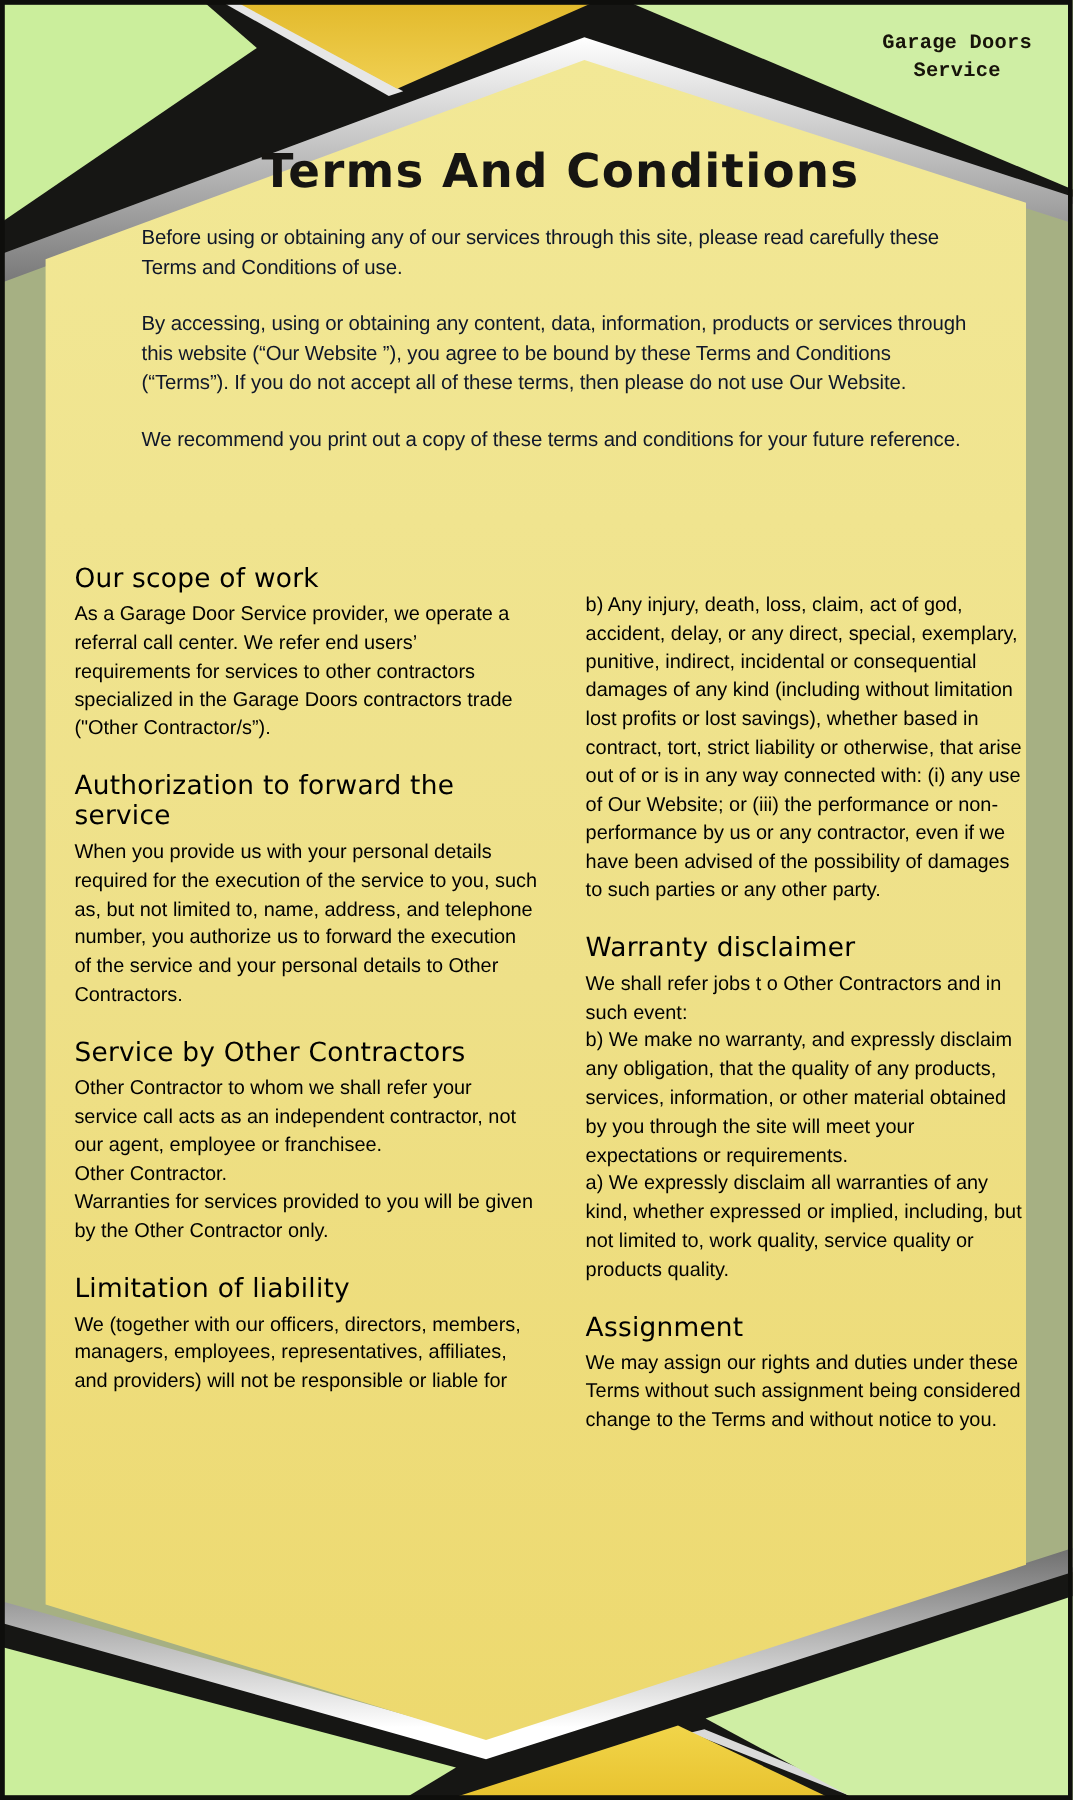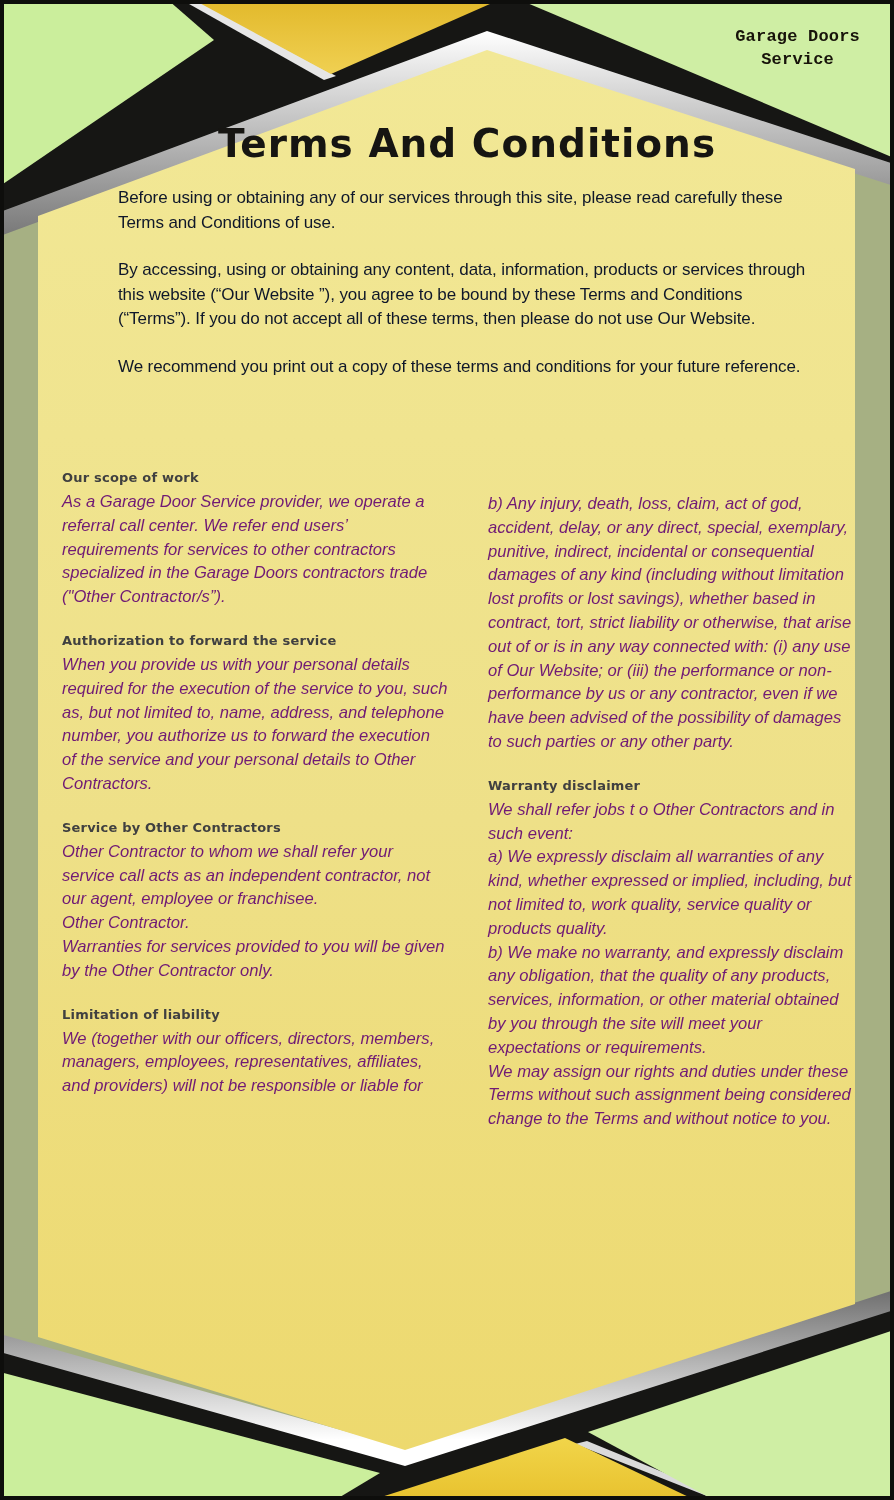--- a/index.html
+++ b/index.html
@@ -25,25 +25,25 @@
   .intro p{
     margin:0 0 23px;font-size:17px;line-height:24.6px;color:#0f172a;letter-spacing:-.1px;
   }
   .cols{
     position:absolute;top:470px;left:62px;width:794px;z-index:3;
     display:grid;grid-template-columns:386px 1fr;column-gap:40px;
   }
   .col-right{padding-top:22px;}
   .col h2{
     font-family:"DejaVu Sans","Liberation Sans",sans-serif;
-    font-size:13px;font-weight:700;color:#404040;
+    font-size:22px;font-weight:400;color:#000000;
     margin:24px 0 5px;letter-spacing:.2px;
   }
   .col h2.first{margin-top:0;}
-  .col p{margin:0;font-size:16.6px;line-height:23.8px;color:#701a75;font-style:italic;}
+  .col p{margin:0;font-size:16.6px;line-height:23.8px;color:#000000;}
   .col p.gap{margin-top:23px;}
   .col p.sm{margin-top:9px;}
 </style>
 </head>
 <body>
 
 <div class="page">
 
   <svg class="bg" viewBox="0 0 894 1500" preserveAspectRatio="none" aria-hidden="true">
     <defs>
@@ -138,25 +138,26 @@
     </div>
 
     <div class="col col-right">
       <section>
         <p>b) Any injury, death, loss, claim, act of god, accident, delay, or any direct, special, exemplary, punitive, indirect, incidental or consequential damages of any kind (including without limitation lost profits or lost savings), whether based in contract, tort, strict liability or otherwise, that arise out of or is in any way connected with: (i) any use of Our Website; or (iii) the performance or non-performance by us or any contractor, even if we have been advised of the possibility of damages to such parties or any other party.</p>
       </section>
 
       <section>
         <h2>Warranty disclaimer</h2>
         <p>We shall refer jobs t o Other Contractors and in such event:</p>
+        <p>b) We make no warranty, and expressly disclaim any obligation, that the quality of any products, services, information, or other material obtained by you through the site will meet your expectations or requirements.</p>
         <p>a) We expressly disclaim all warranties of any kind, whether expressed or implied, including, but not limited to, work quality, service quality or products quality.</p>
-        <p>b) We make no warranty, and expressly disclaim any obligation, that the quality of any products, services, information, or other material obtained by you through the site will meet your expectations or requirements.</p>
       </section>
 
       <section>
+        <h2>Assignment</h2>
         <p>We may assign our rights and duties under these Terms without such assignment being considered change to the Terms and without notice to you.</p>
       </section>
     </div>
 
   </div>
 
   <div class="frame"></div>
 </div>
 
 </body></html>

